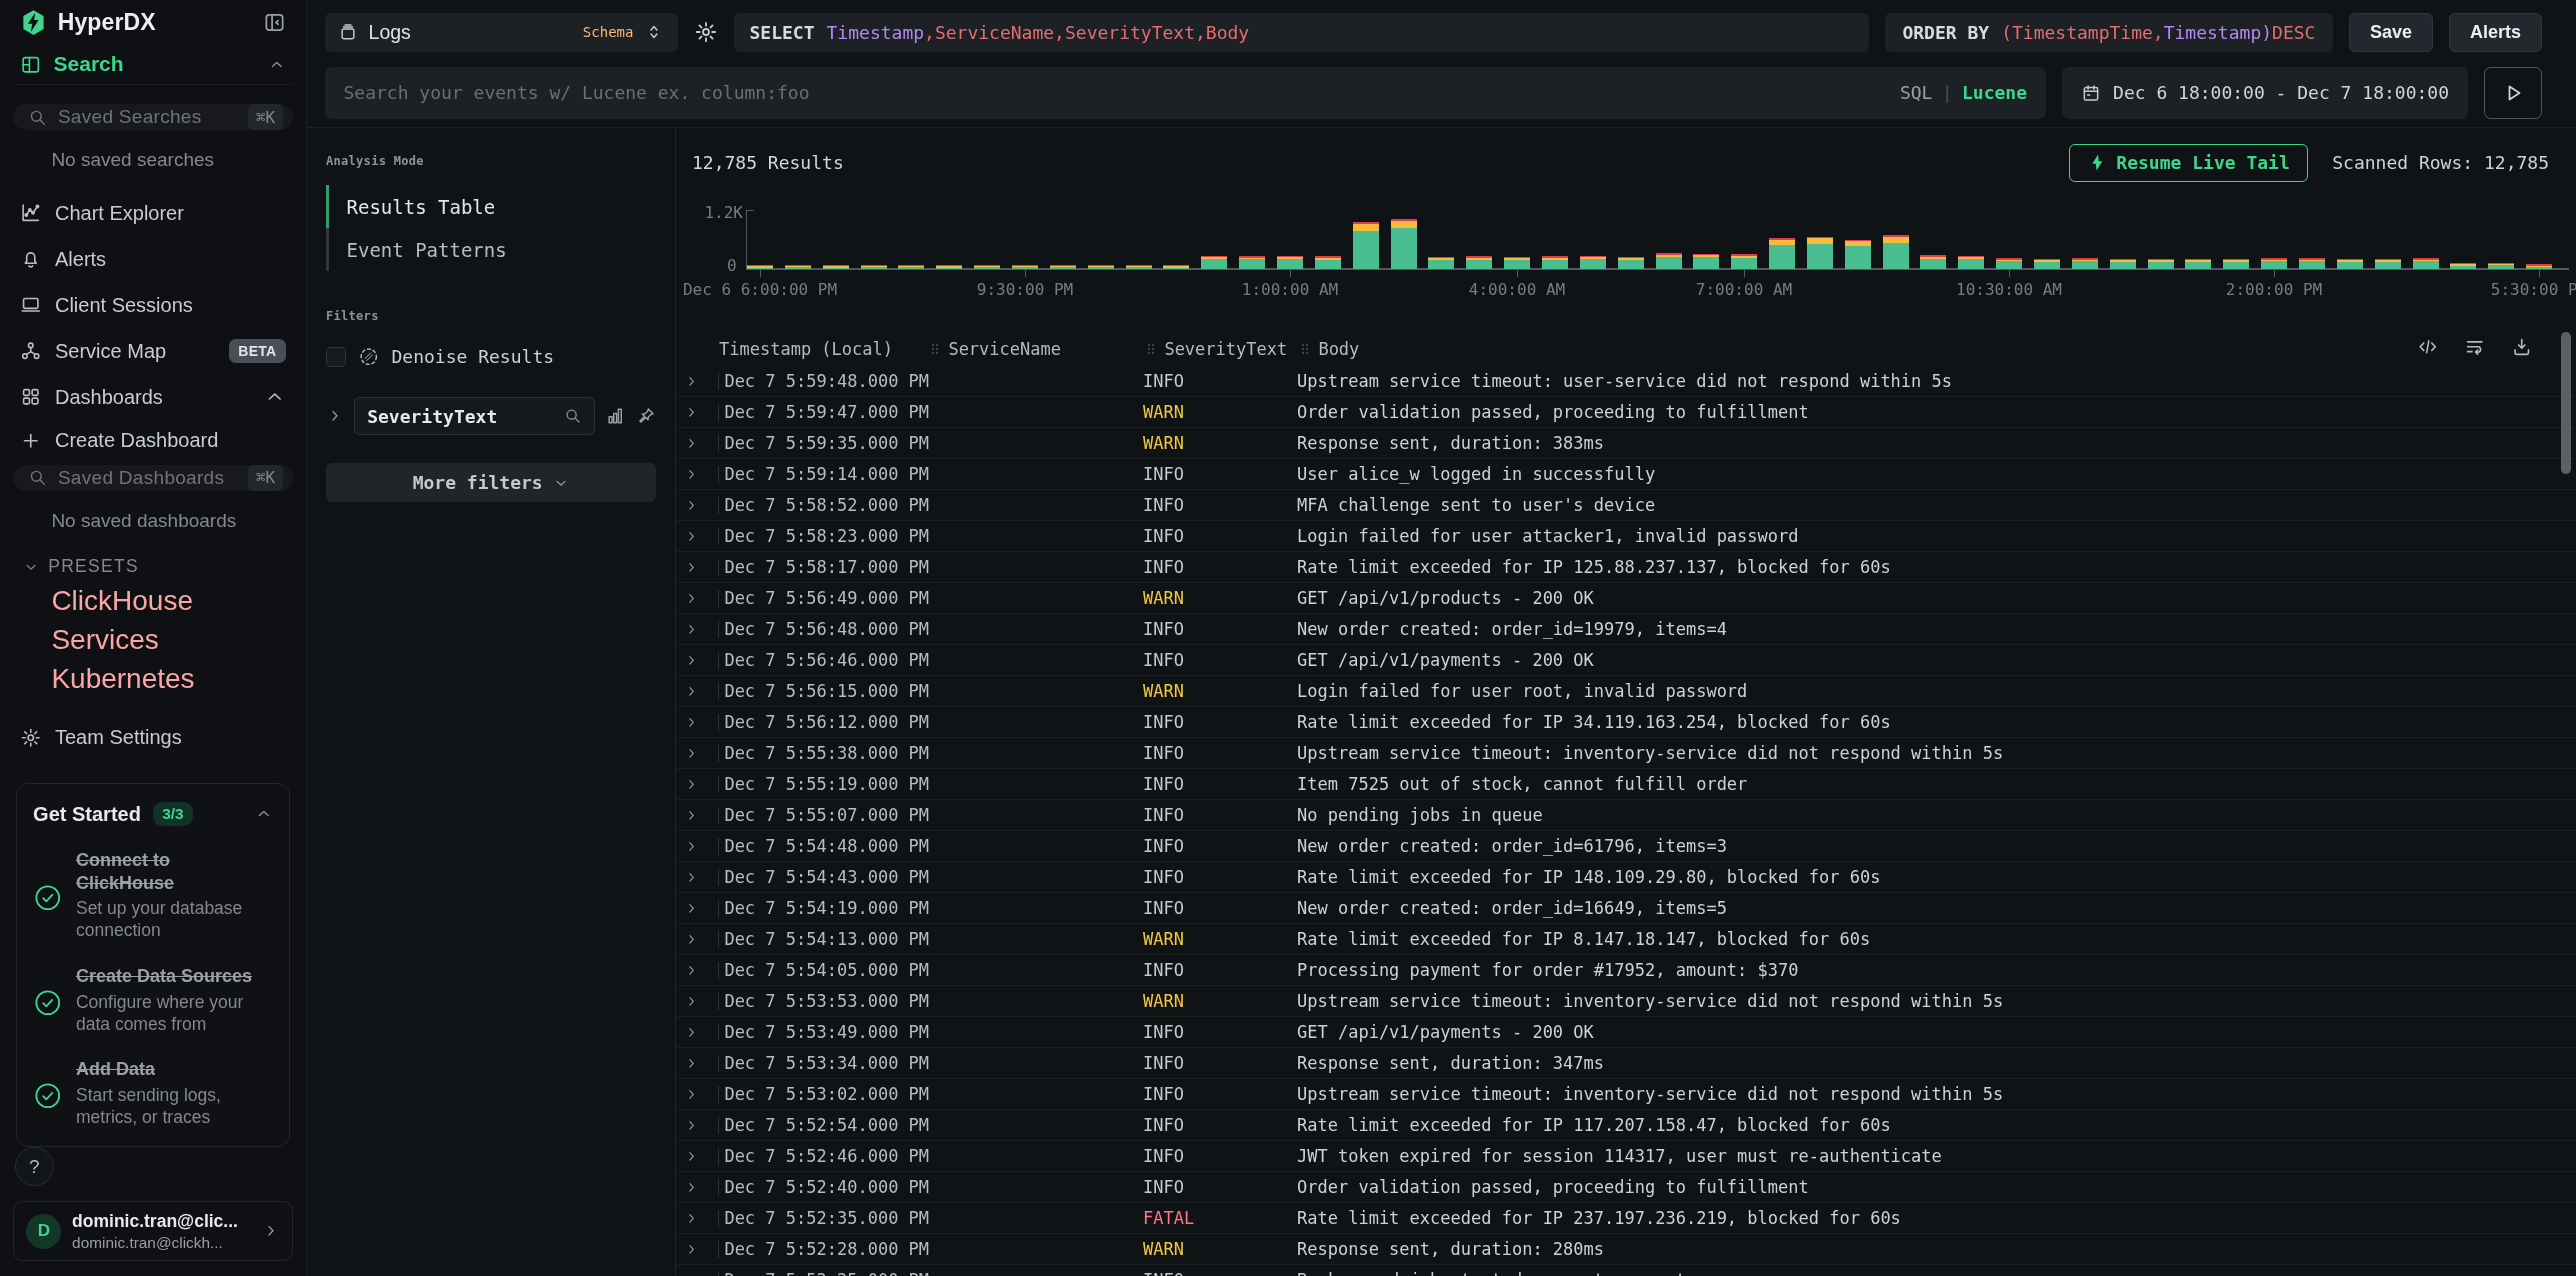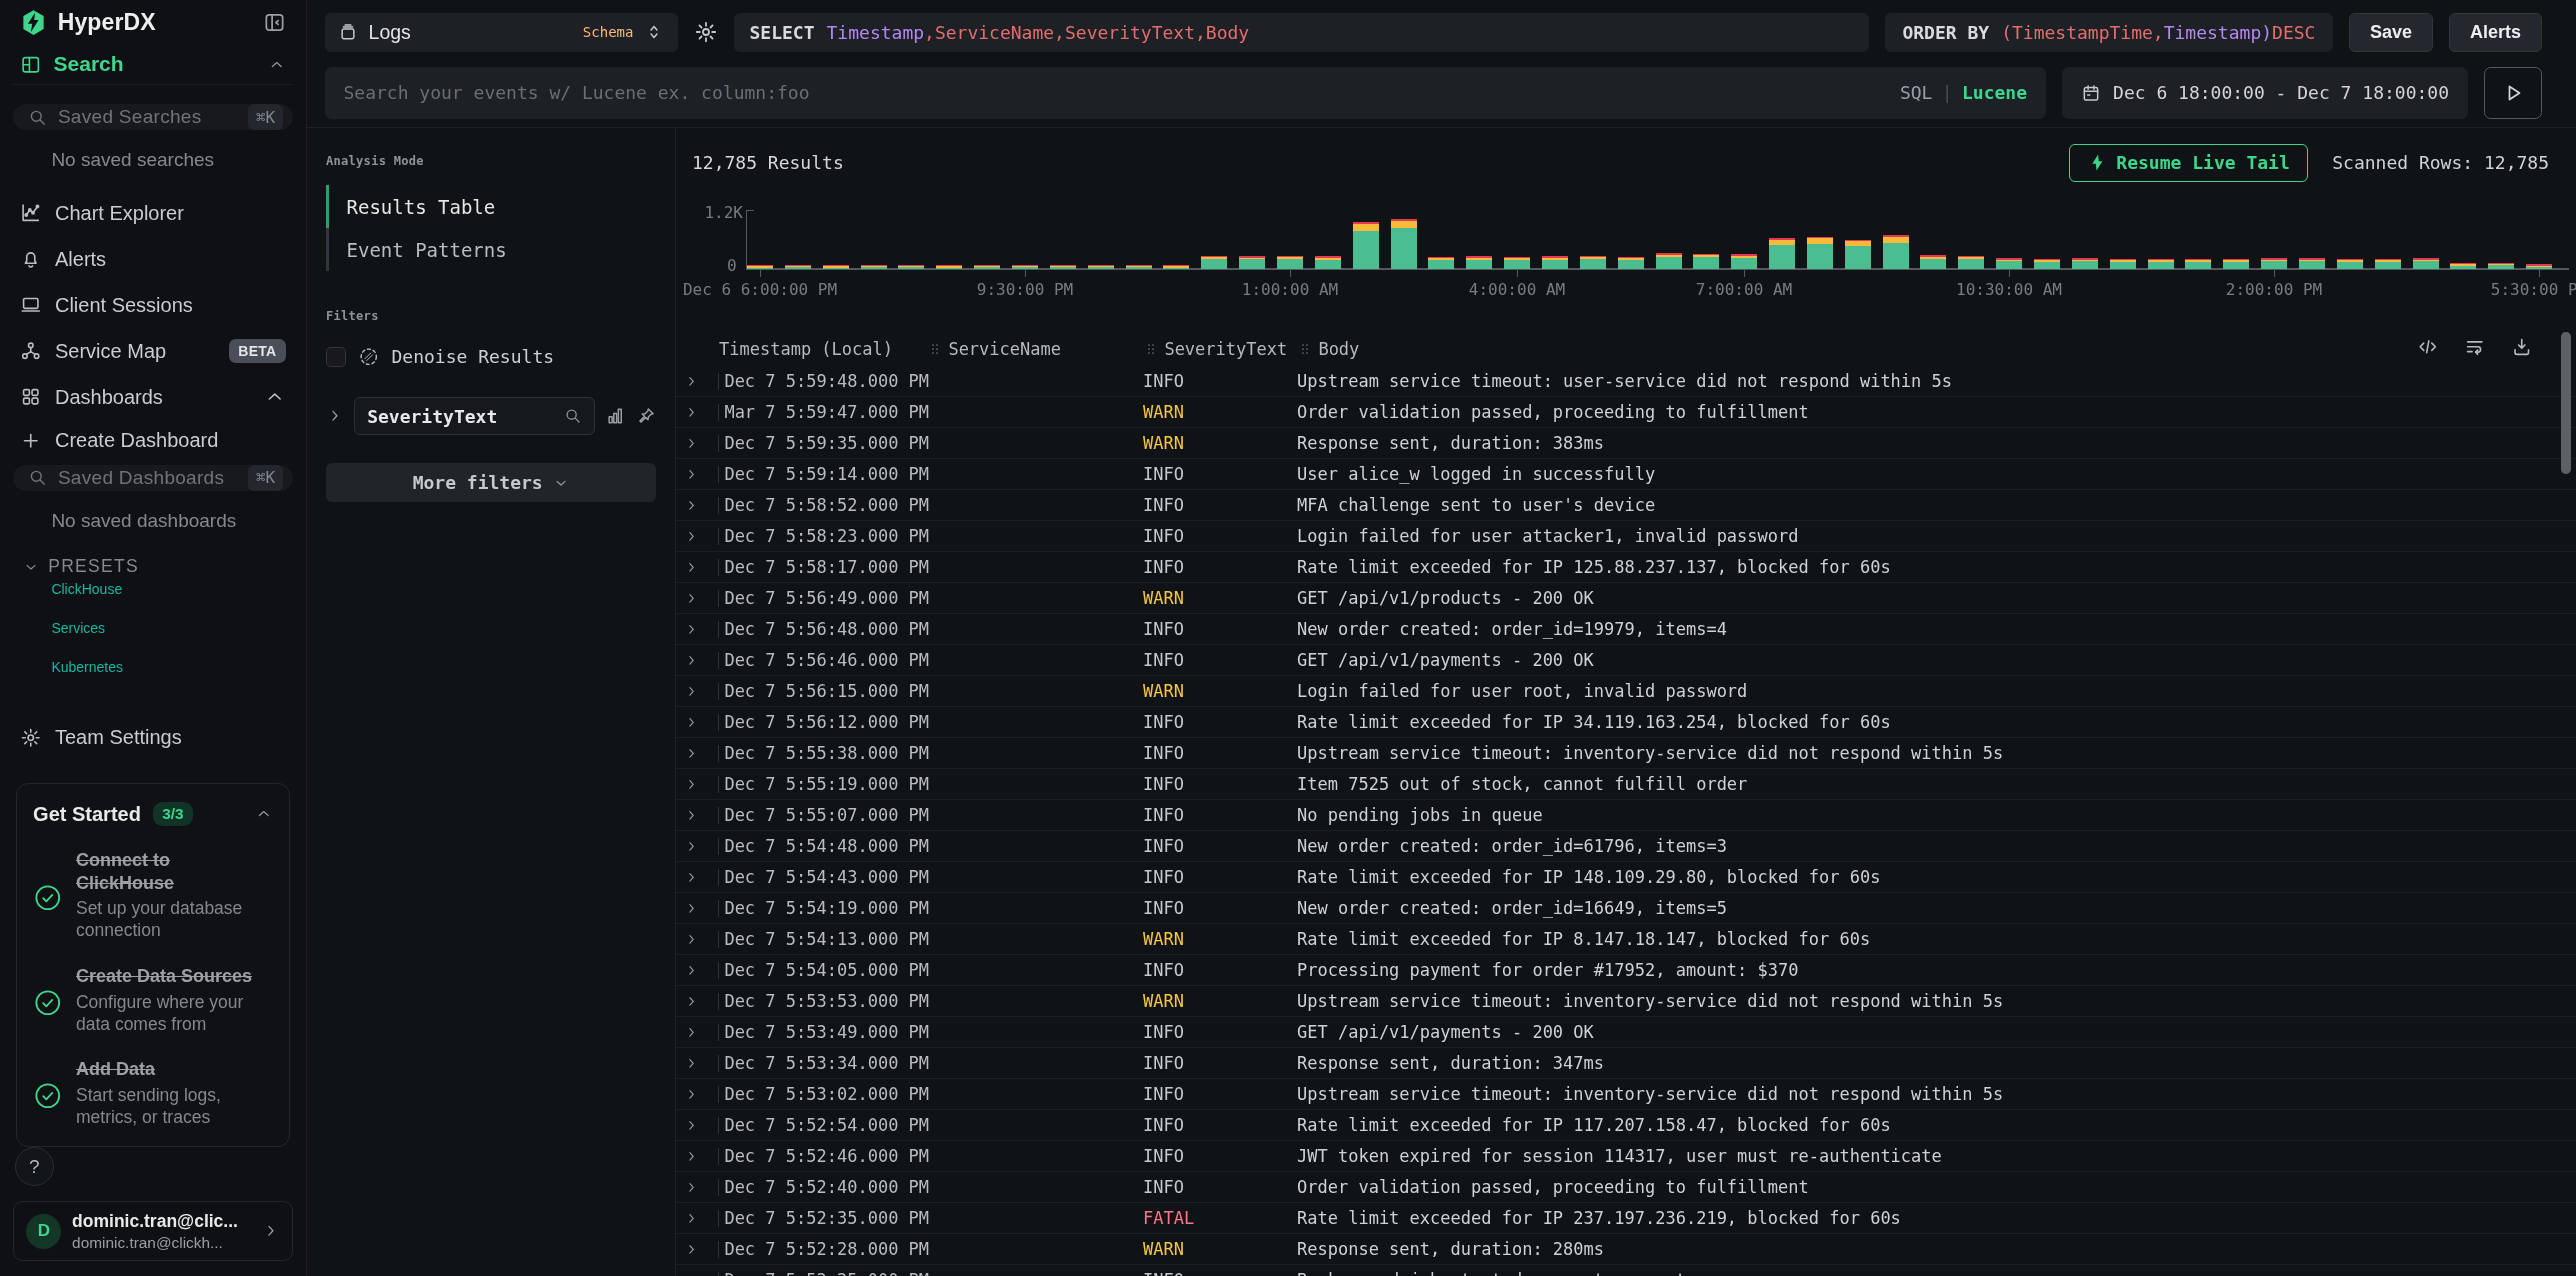--- a/index.html
+++ b/index.html
@@ -27,21 +27,21 @@
   .pill-placeholder { flex:1; font-size:19px; color:#6f747a; letter-spacing:0.3px; }
   .kbd { background:#23262c; color:#84888e; font-size:16px; border-radius:6px; padding:3.4px 8px; }
   .sb-note { margin:19px 0 4px 38px; font-size:19px; color:#85898f; }
   .nav-list { margin-top:14.8px; }
   .nav-item { height:46px; display:flex; align-items:center; gap:13.4px; padding:0 6.7px; color:#c9ccd0; font-size:20px; cursor:pointer; }
   .nav-item .icon { font-size:21.5px; color:#b9bcc1; }
   .nav-item .spacer { flex:1; }
   .beta-badge { background:#4a4e59; color:#e3e5e8; font-size:14px; font-weight:700; border-radius:6.7px; padding:4px 9.4px; letter-spacing:0.3px; }
   .sb-preset-hdr { margin:20px 0 4px 9.4px; display:flex; align-items:center; gap:9.4px; color:#85898f; font-size:17.5px; letter-spacing:1.3px; }
   .sb-preset-hdr .icon { font-size:16px; }
-  .preset-item { height:39px; display:flex; align-items:flex-start; padding-left:38px; font-size:14px; color:#14b8a6; cursor:pointer; }
+  .preset-item { height:39px; display:flex; align-items:center; padding-left:38px; font-size:28px; color:#fca5a5; cursor:pointer; }
   .team-settings { margin-top:23px;text-align:right; }
 
   .gs-card { margin:29.5px 2.7px 0 2.7px; border:1.3px solid #23262b; border-radius:12px; padding:17.5px 16px; background:#0f1114; }
   .gs-head { display:flex; align-items:center; gap:12px; }
   .gs-title { font-size:20px; font-weight:700; color:#e7e9eb; }
   .gs-badge { background:#123327; color:#3DD68C; font-size:15.4px; font-weight:700; border-radius:9.4px; padding:3.4px 9.4px; }
   .gs-head .spacer { flex:1; }
   .gs-item { display:flex; gap:13.4px; margin-top:23px; }
   .gs-check { font-size:29.5px; color:#3DD68C; flex:0 0 auto; margin-top:4px; }
   .gs-item-title { font-size:18px; font-weight:700; color:#9ba0a6; text-decoration:line-through; line-height:1.25; }
@@ -880,21 +880,21 @@
               </div>
               <div class="trow">
                 <span class="cell-exp">
                   <span class="icon row-chev">
                     <svg viewBox="0 0 24 24" fill="none" stroke="currentColor" stroke-width="1.8" stroke-linecap="round" stroke-linejoin="round">
                       <path d="M9.5 6l5.5 6-5.5 6"></path>
                     </svg>
                   </span>
                   <span class="cell-div"></span>
                 </span>
-                <span class="ts-cell">Mar 7 5:59:47.000 PM</span>
+                <span class="ts-cell">Dec 7 5:59:47.000 PM</span>
                 <span></span>
                 <span class="sev-cell sev-WARN">WARN</span>
                 <span class="body-cell">Order validation passed, proceeding to fulfillment</span>
               </div>
               <div class="trow">
                 <span class="cell-exp">
                   <span class="icon row-chev">
                     <svg viewBox="0 0 24 24" fill="none" stroke="currentColor" stroke-width="1.8" stroke-linecap="round" stroke-linejoin="round">
                       <path d="M9.5 6l5.5 6-5.5 6"></path>
                     </svg>

